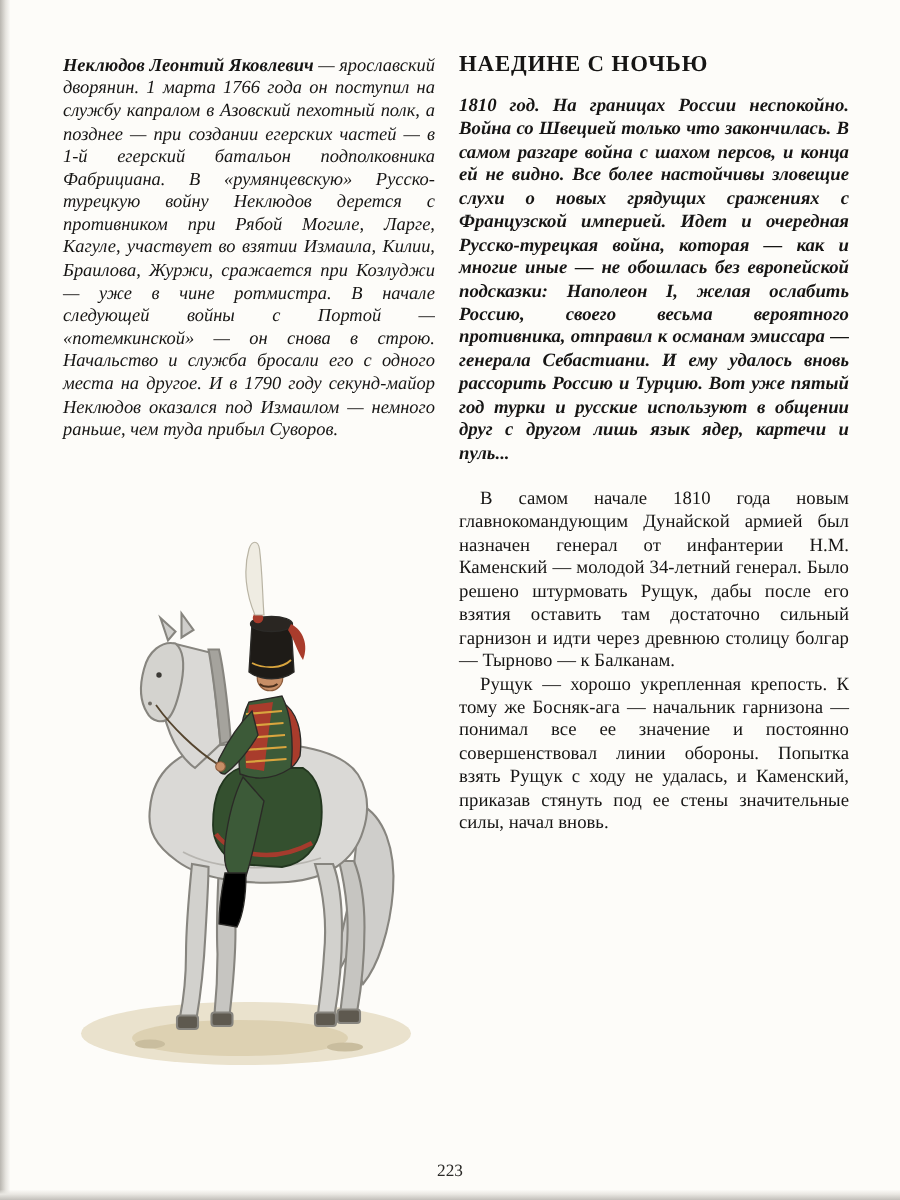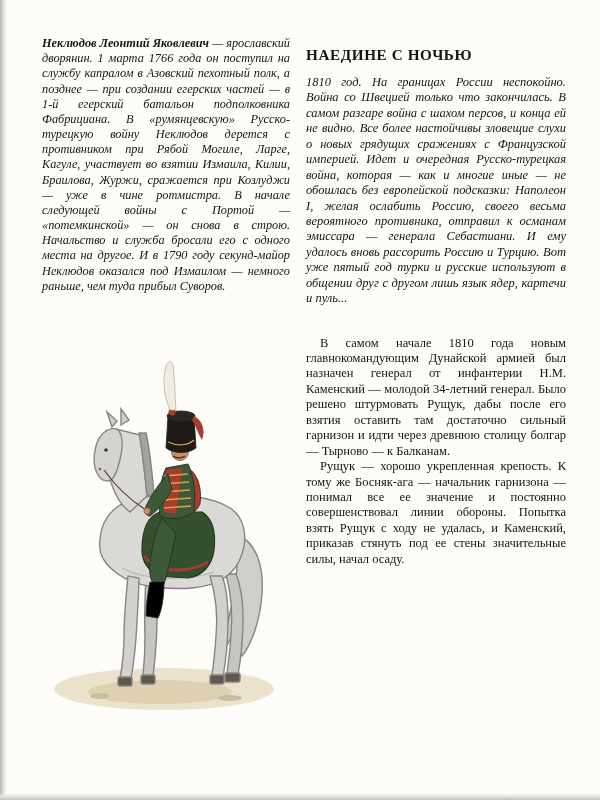--- a/index.html
+++ b/index.html
@@ -33,36 +33,36 @@
   .bio{
     margin:2px 0 0 0;
     font-style:italic;
     font-size:12.3px;
     line-height:1.235;
     text-align:justify;
     text-indent:0;
   }
   .bio-name{font-weight:bold;}
   h1.chapter{
-    margin:12px 0 11px 0;
+    margin:0 0 11px 0;
     font-size:15.2px;
     font-weight:bold;
     letter-spacing:.6px;
     white-space:nowrap;
   }
   .col-right p{
     margin:0;
     font-size:12.5px;
     line-height:1.235;
     text-align:justify;
     text-indent:14px;
   }
   .col-right p.no-indent{text-indent:0;}
-  .col-right p.italic{font-style:italic;}
-  .col-right p.gap-before{margin-top:29px;}
+  .col-right p.italic{font-style:italic;font-weight:bold;}
+  .col-right p.gap-before{margin-top:15px;}
   figure.illustration{margin:10px 0 0 0;padding:0;}
   .page-number{
     position:absolute;left:0;right:0;bottom:13px;
     text-align:center;
     font-size:11.5px;
     color:#2a2927;
   }
 </style>
 </head>
 <body>
@@ -155,18 +155,19 @@
             <path d="M128 106 C122 92 120 76 124 62 C126 56 130 56 131 62 C133 78 133 94 134 106 Z" fill="#efece2" stroke="#b9b4a4" stroke-width="0.8"></path>
           </g>
         </svg>
       </figure>
     </div>
 
     <div class="col-right">
       <h1 class="chapter">НАЕДИНЕ С НОЧЬЮ</h1>
       <p class="no-indent italic">1810 год. На границах России неспокойно. Война со Швецией только что закончилась. В самом разгаре война с шахом персов, и конца ей не видно. Все более настойчивы зловещие слухи о новых грядущих сражениях с Французской империей. Идет и очередная Русско-турецкая война, которая — как и многие иные — не обошлась без европейской подсказки: Наполеон I, желая ослабить Россию, своего весьма вероятного противника, отправил к османам эмиссара — генерала Себастиани. И ему удалось вновь рассорить Россию и Турцию. Вот уже пятый год турки и русские используют в общении друг с другом лишь язык ядер, картечи и пуль...</p>
       <p class="gap-before">В самом начале 1810 года новым главнокомандующим Дунайской армией был назначен генерал от инфантерии Н.М. Каменский — молодой 34-летний генерал. Было решено штурмовать Рущук, дабы после его взятия оставить там достаточно сильный гарнизон и идти через древнюю столицу болгар — Тырново — к Балканам.</p>
-      <p>Рущук — хорошо укрепленная крепость. К тому же Босняк-ага — начальник гарнизона — понимал все ее значение и постоянно совершенствовал линии обороны. Попытка взять Рущук с ходу не удалась, и Каменский, приказав стянуть под ее стены значительные силы, начал осаду.</p>
+      <p>Рущук — хорошо укрепленная крепость. К тому же Босняк-ага — начальник гарнизона — понимал все ее значение и постоянно совершенствовал линии обороны. Попытка взять Рущук с ходу не удалась, и Каменский, приказав стянуть под ее стены значительные силы, начал вновь.</p>
     </div>
 
   </div>
 
+  <div class="page-number">223</div>
 </div>
 
 </body></html>

